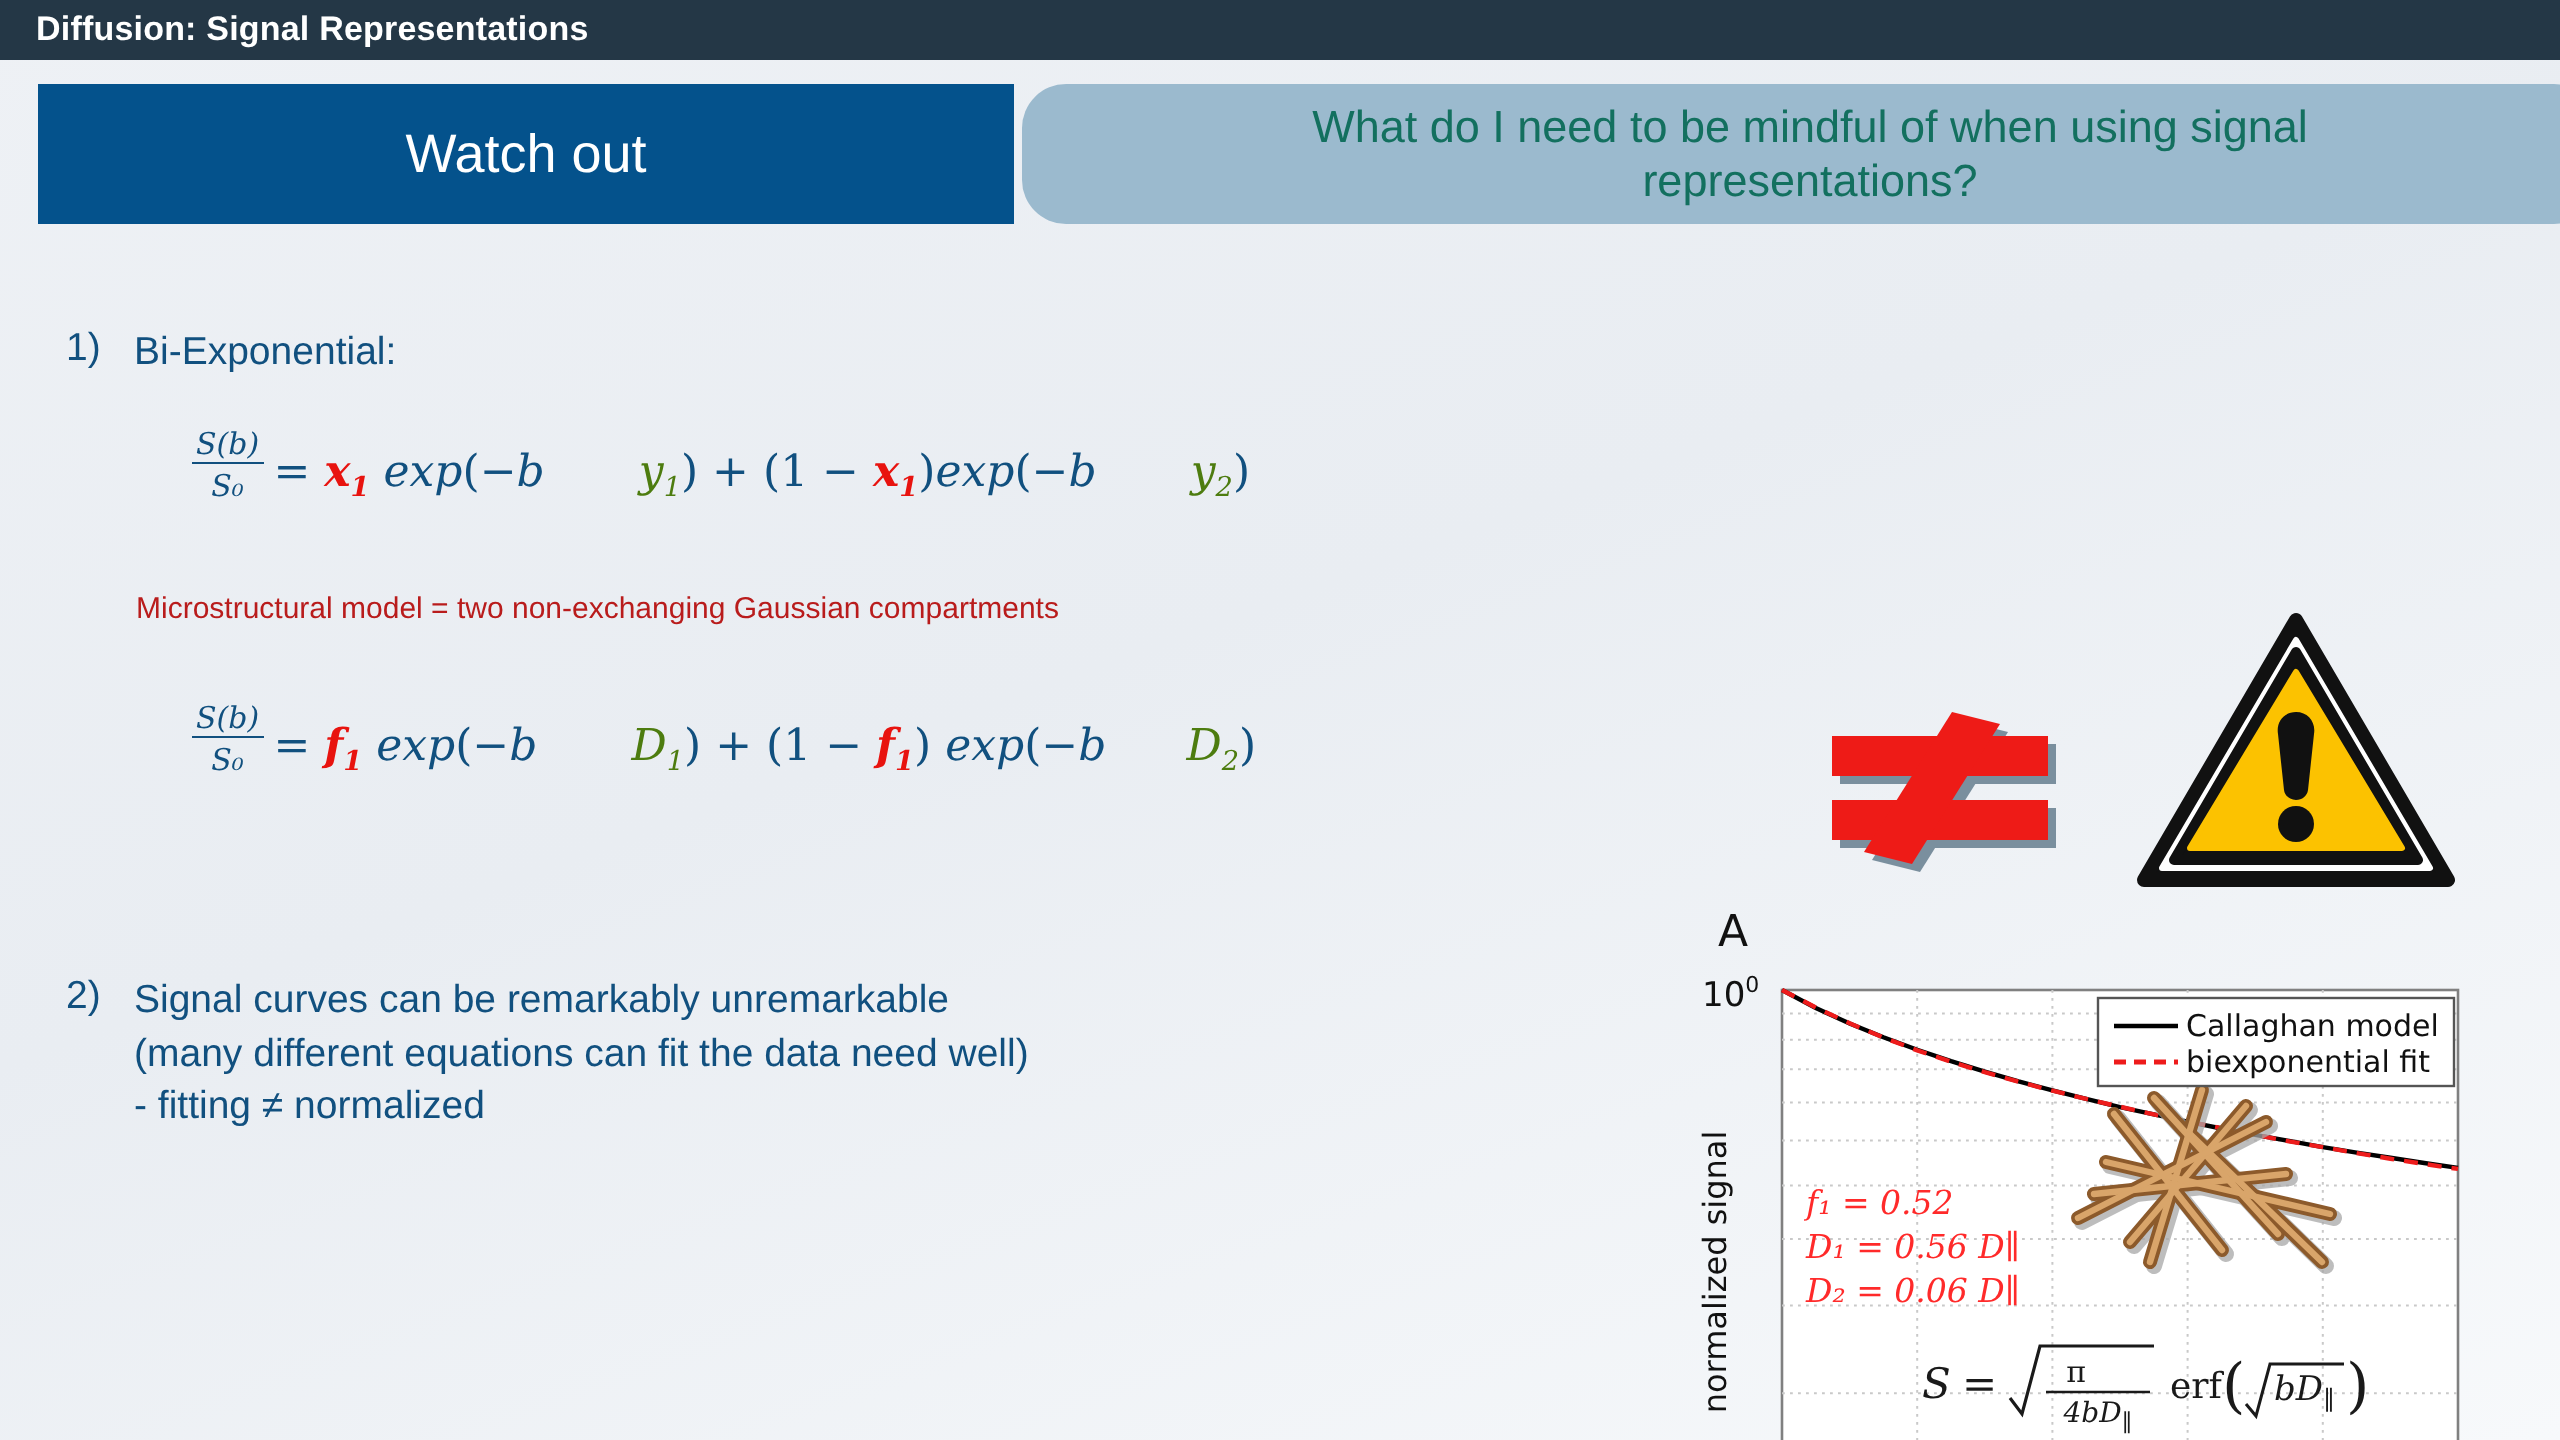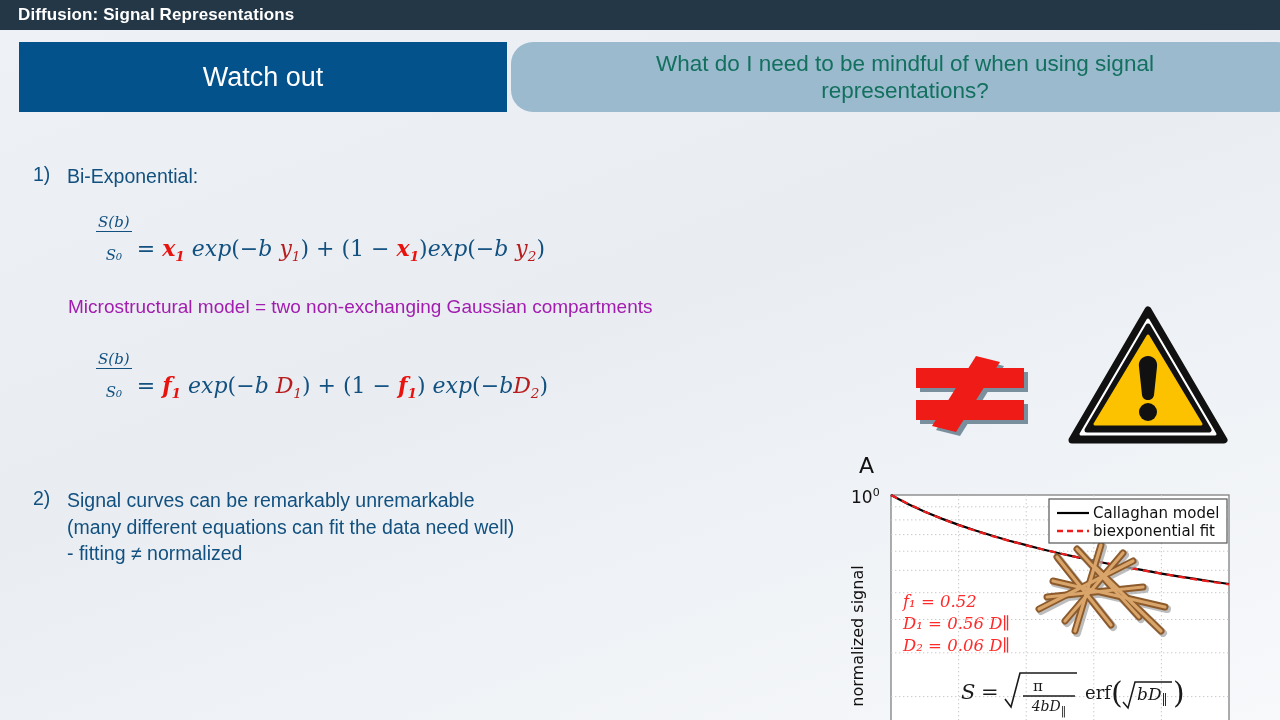--- a/index.html
+++ b/index.html
@@ -43,30 +43,30 @@
   .bullet .txt{ font-size:19.5px; line-height:1.36; }
 
   #b1{ left:33px; top:50px; }
   #b2{ left:33px; top:374px; }
 
   .eq{ position:absolute; color:#11507f; white-space:nowrap;
        font-family:"DejaVu Serif", serif; }
 
   #eq1{ left:68px; top:103px; }
   #eq2{ left:68px; top:240px; }
-  #midtext{ position:absolute; left:68px; top:183px; font-size:19px; color:#a21caf; }
+  #midtext{ position:absolute; left:68px; top:183px; font-size:15px; color:#b91c1c; }
 
   
   .frac{ display:inline-block; vertical-align:middle; text-align:center;
          font-style:italic; line-height:1.05; position:relative; top:-1px;margin-left:28px; }
   .frac .nu{ display:block; font-size:15px; padding:0 2px; }
-  .frac .de{ display:block; font-size:15px; border-top:1.3px solid #11507f; padding:16px 2px;}
+  .frac .de{ display:block; font-size:15px; border-top:1.3px solid #11507f; padding:4px 2px;}
   .mi{ font-style:italic; }
   .red{ color:#e8130f; font-weight:bold; font-style:italic; }
-  .grn{ color:#b91c1c; font-style:italic; }
+  .grn{ color:#4d7c0f; font-style:italic;margin-left:40px; }
   .eqmain{ font-size:22px; vertical-align:middle; }
   sub{ font-size:.62em; vertical-align:baseline; position:relative; top:.32em; }
 
   
   #neq{ position:absolute; left:916px; top:243px; }
   #warn{ position:absolute; left:1068px; top:193px; }
 
   
   #figure{ position:absolute; left:845px; top:338px; width:400px; height:330px; }
   #figpanel{ position:absolute; left:0; top:0; }

